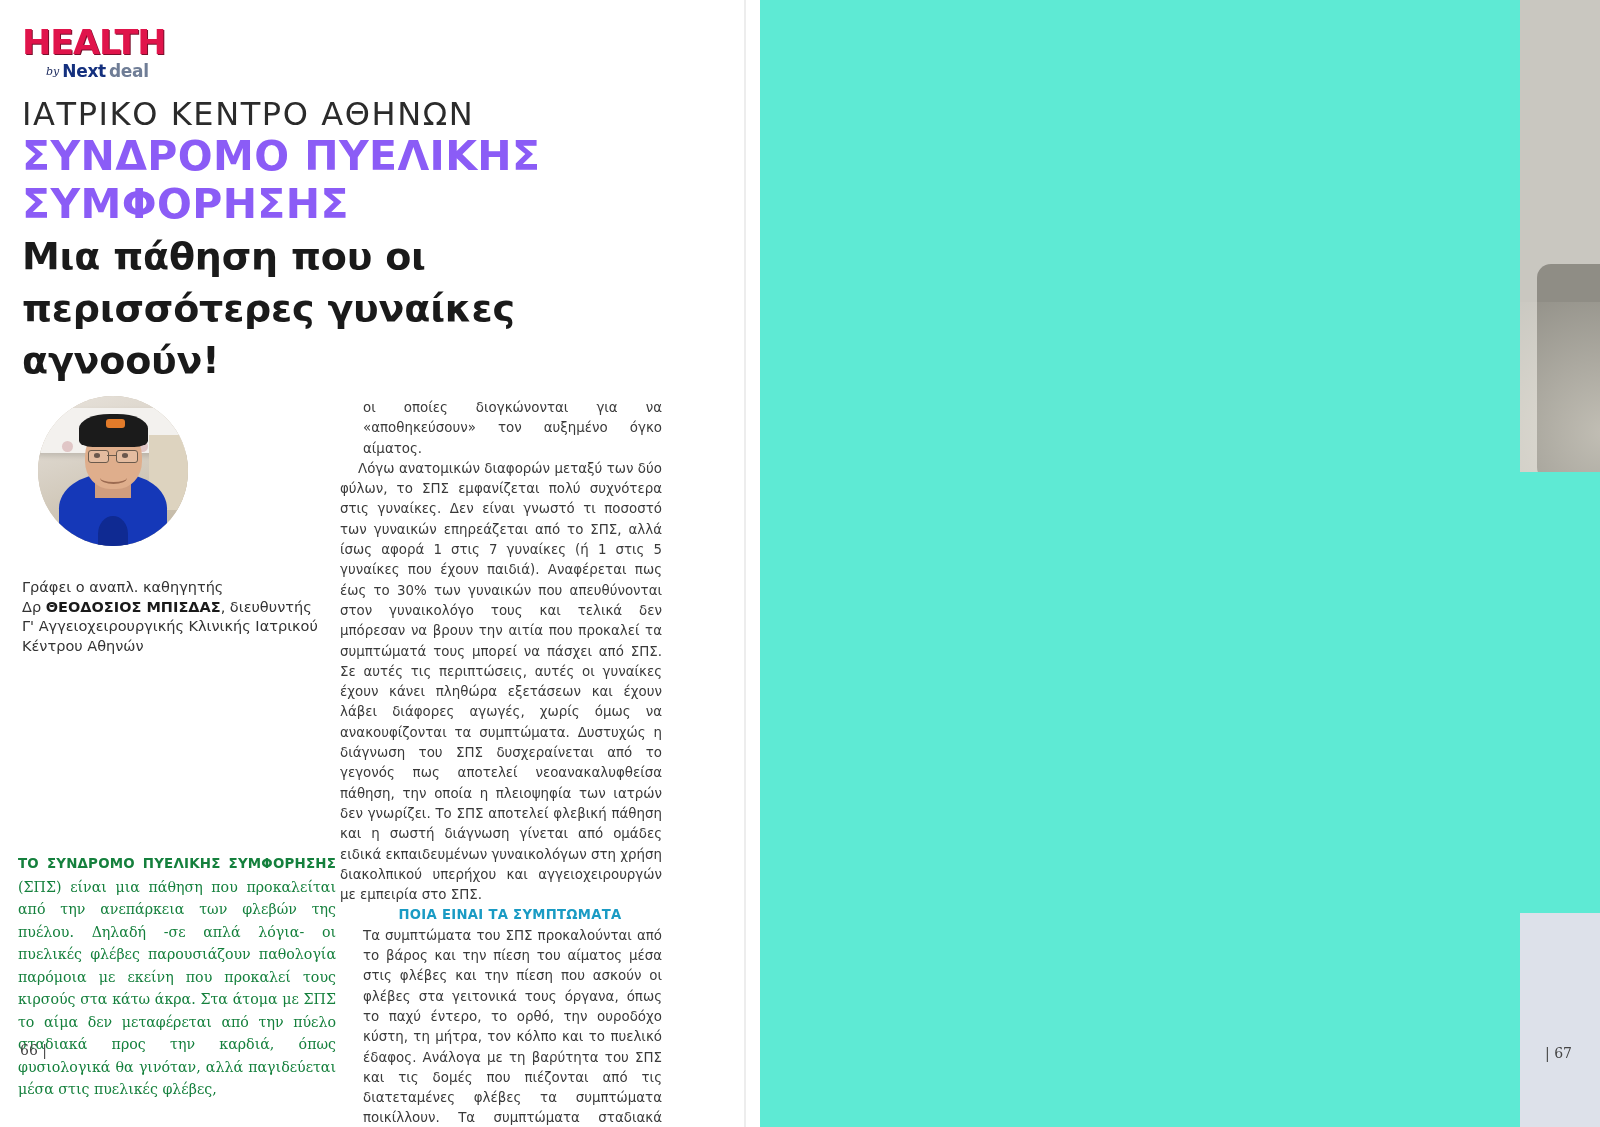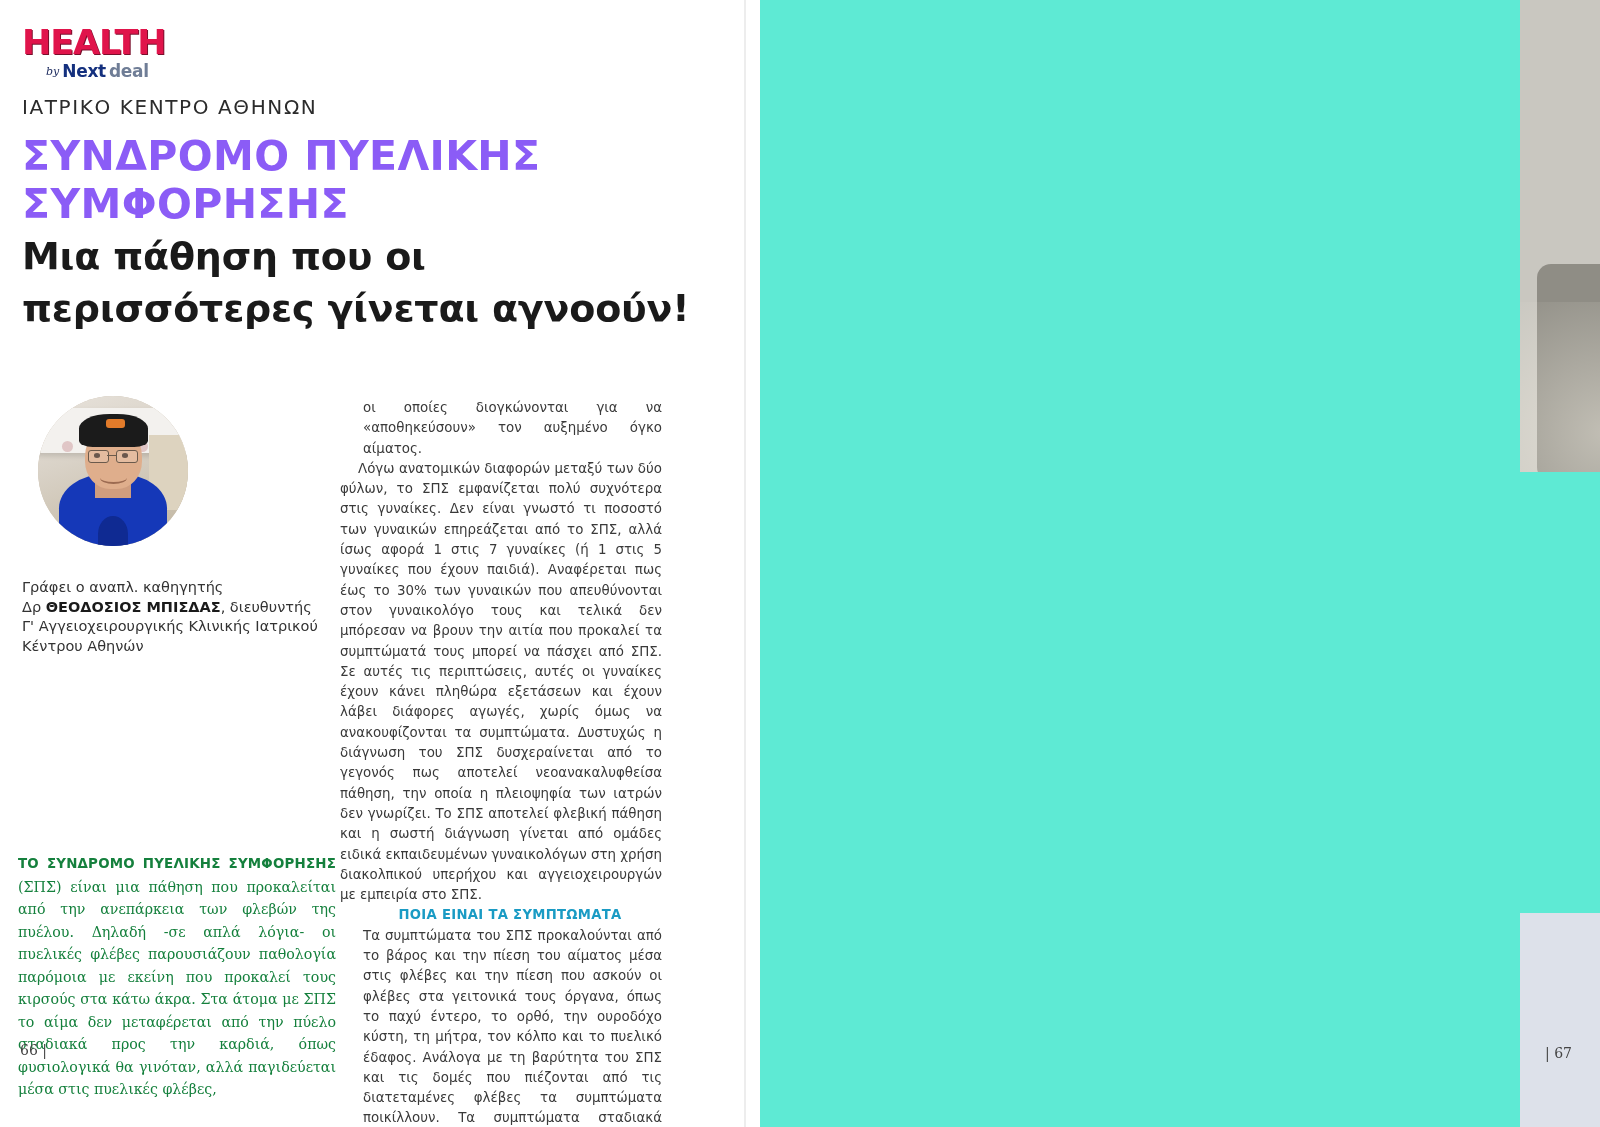--- a/index.html
+++ b/index.html
@@ -31,21 +31,21 @@
     transform-origin:left top;
   }
   .logo-sub{display:flex;align-items:center;gap:3px;margin-top:1px;margin-left:24px;}
   .logo-by{font-size:11px;font-style:italic;color:#1c2a5e;font-family:"DejaVu Serif","Liberation Serif",serif;}
   .logo-next{font-size:17px;font-weight:bold;color:#14307e;letter-spacing:-0.3px;}
   .logo-deal{font-size:17px;font-weight:bold;color:#6f7d96;letter-spacing:-0.3px;}
 
   
   .kicker{
     position:absolute;left:22px;top:95px;
-    font-size:20px;letter-spacing:1.6px;color:#2b2b2b;font-weight:400;
+    font-size:32px;letter-spacing:1.6px;color:#2b2b2b;font-weight:400;
     font-family:"DejaVu Sans","Liberation Sans",sans-serif;
   }
   .head-blue{
     position:absolute;left:22px;top:132px;width:700px;
     font-size:41px;font-weight:bold;color:#8b5cf6;
     line-height:48px;letter-spacing:0.4px;
   }
   .head-black{
     position:absolute;left:22px;top:230px;width:700px;
     font-size:38px;font-weight:bold;color:#1a1a1a;
@@ -146,21 +146,21 @@
       <div class="logo-health">HEALTH</div>
       <div class="logo-sub">
         <span class="logo-by">by</span>
         <span class="logo-next">Next</span>
         <span class="logo-deal">deal</span>
       </div>
     </div>
 
     <div class="kicker">ΙΑΤΡΙΚΟ ΚΕΝΤΡΟ ΑΘΗΝΩΝ</div>
     <div class="head-blue">ΣΥΝΔΡΟΜΟ ΠΥΕΛΙΚΗΣ ΣΥΜΦΟΡΗΣΗΣ</div>
-    <div class="head-black">Μια πάθηση που οι περισσότερες γίνεται αγνοούν!</div>
+    <div class="head-black">Μια πάθηση που οι περισσότερες γυναίκες αγνοούν!</div>
 
     <div class="author-photo">
       <div class="ph-bg"></div>
       <div class="ph-machine"></div>
       <div class="ph-dot a"></div>
       <div class="ph-dot b"></div>
       <div class="ph-wall"></div>
       <div class="ph-body"></div>
       <div class="ph-neck"></div>
       <div class="ph-face"></div>

